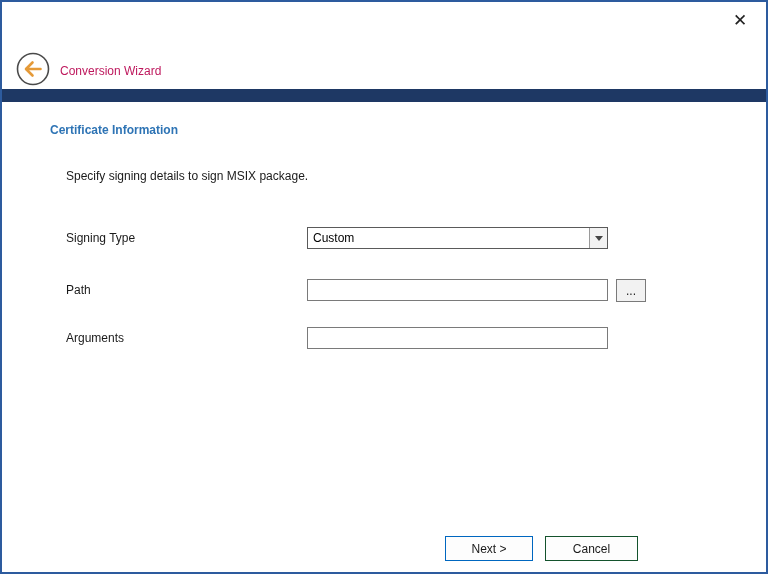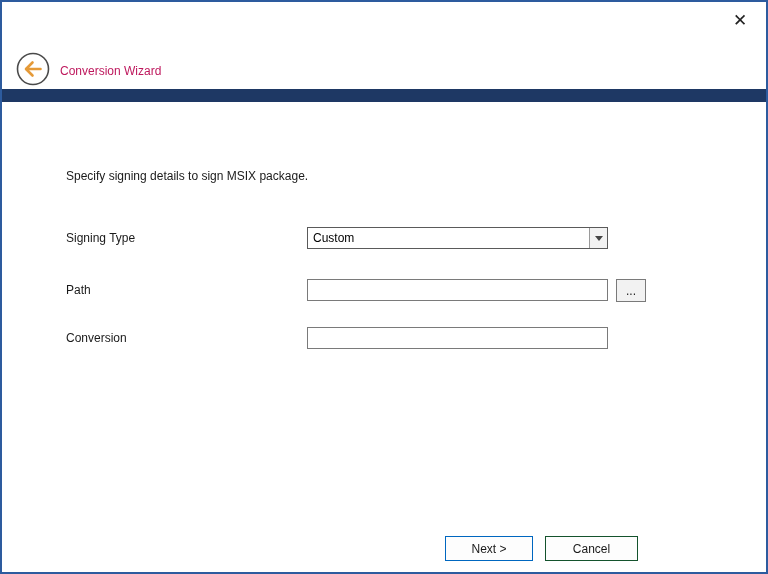--- a/index.html
+++ b/index.html
@@ -181,33 +181,34 @@
   <div class="back-circle">
     <svg width="34" height="34" viewBox="0 0 34 34">
       <circle cx="17" cy="17" r="15.5" fill="#ffffff" stroke="#4a4a4a" stroke-width="1.6"></circle>
       <path d="M24.5 17 H10.5 M16.5 10.5 L10 17 L16.5 23.5" fill="none" stroke="#e59a38" stroke-width="2.6" stroke-linecap="round" stroke-linejoin="round"></path>
     </svg>
   </div>
   <div class="header-title">Conversion Wizard</div>
 
   <div class="dark-band"></div>
 
+  <div class="page-heading">Certificate Information</div>
   <div class="page-desc">Specify signing details to sign MSIX package.</div>
 
   <div class="form-label lbl-signing">Signing Type</div>
   <div class="combo">
     <span class="combo-text">Custom</span>
     <span class="combo-arrow-btn">
       <span class="chevron-down"></span>
     </span>
   </div>
 
   <div class="form-label lbl-path">Path</div>
   <input type="text" class="text-input inp-path" value="" style="">
   <button class="browse-btn">...</button>
 
-  <div class="form-label lbl-args">Conversion</div>
+  <div class="form-label lbl-args">Arguments</div>
   <input type="text" class="text-input inp-args" value="" style="">
 
   <button class="footer-btn btn-next">Next &gt;</button>
   <button class="footer-btn btn-cancel">Cancel</button>
 
 </div>
 
 </body></html>

